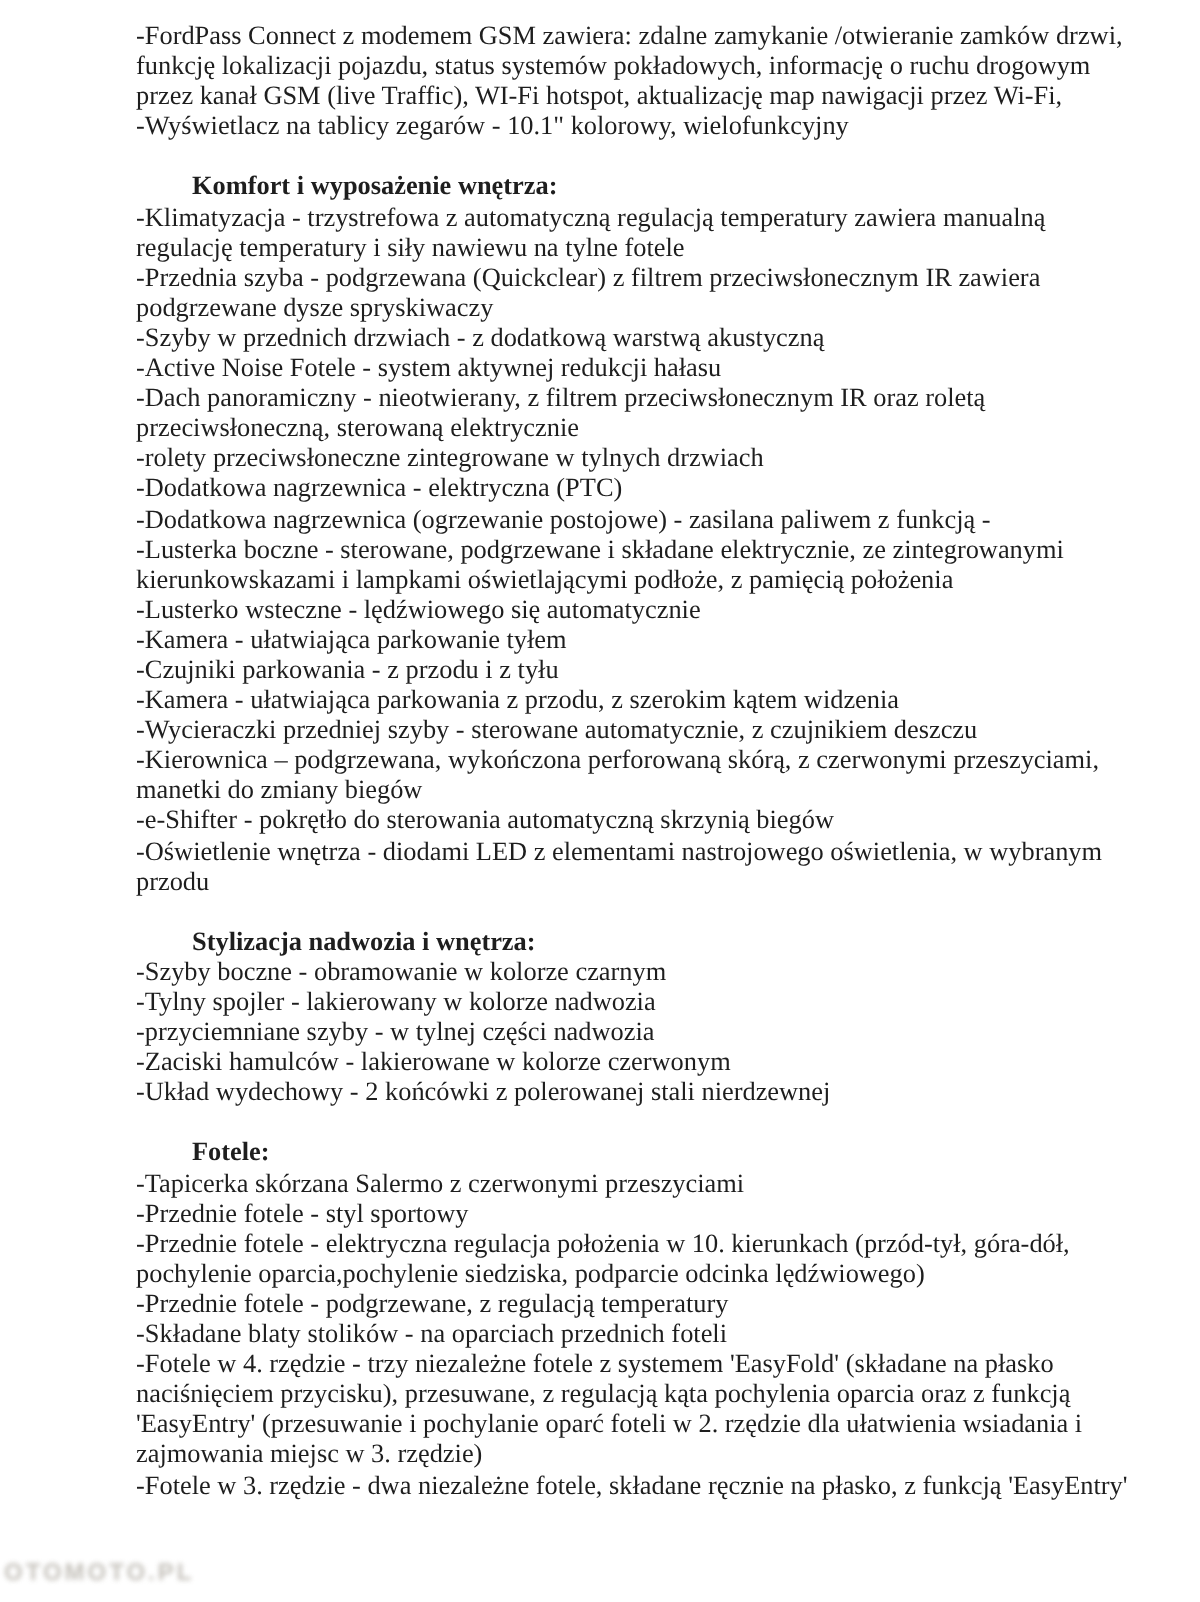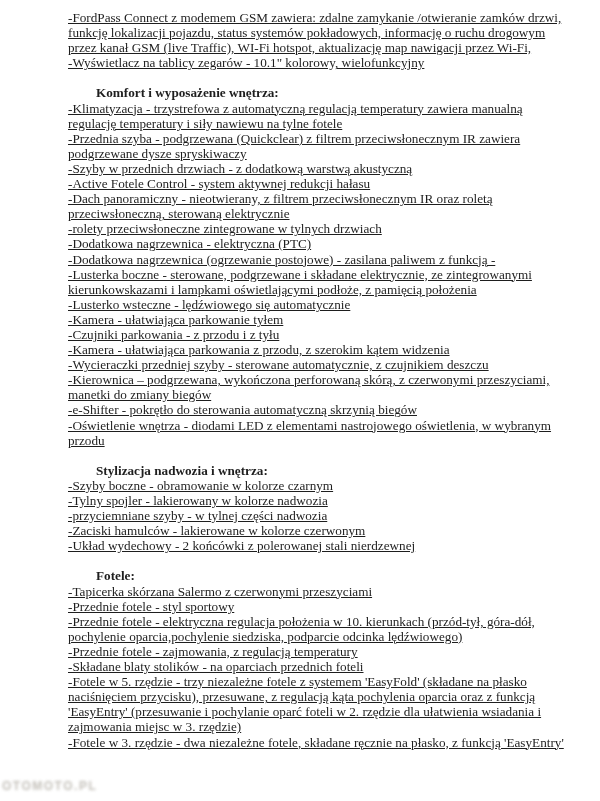--- a/index.html
+++ b/index.html
@@ -12,21 +12,21 @@
     font-family: "Liberation Serif", "DejaVu Serif", serif;
     color: #1e1e1e;
   }
   .doc {
     padding: 10px 6px 0 68px;
     font-size: 13.2px;
     line-height: 15.1px;
   }
   .section + .section { margin-top: 15.1px; }
   .heading { font-weight: bold; white-space: pre; margin-left: 28px; }
-  .line { white-space: pre; text-decoration: underline; }
+  .line { white-space: pre; }
   .watermark {
     position: absolute;
     left: 2px;
     top: 779px;
     font-family: "Liberation Sans", "DejaVu Sans", sans-serif;
     font-size: 12px;
     font-weight: bold;
     letter-spacing: 1.5px;
     color: #b8b4ac;
     filter: blur(1.4px);
@@ -44,21 +44,21 @@
       <div class="line">przez kanał GSM (live Traffic), WI-Fi hotspot, aktualizację map nawigacji przez Wi-Fi,</div>
       <div class="line">-Wyświetlacz na tablicy zegarów - 10.1" kolorowy, wielofunkcyjny</div>
     </div>
     <div class="section">
       <div class="heading">Komfort i wyposażenie wnętrza:</div>
       <div class="line">-Klimatyzacja - trzystrefowa z automatyczną regulacją temperatury zawiera manualną</div>
       <div class="line">regulację temperatury i siły nawiewu na tylne fotele</div>
       <div class="line">-Przednia szyba - podgrzewana (Quickclear) z filtrem przeciwsłonecznym IR zawiera</div>
       <div class="line">podgrzewane dysze spryskiwaczy</div>
       <div class="line">-Szyby w przednich drzwiach - z dodatkową warstwą akustyczną</div>
-      <div class="line">-Active Fotele Control - system aktywnej redukcji hałasu</div>
+      <div class="line">-Active Noise Fotele - system aktywnej redukcji hałasu</div>
       <div class="line">-Dach panoramiczny - nieotwierany, z filtrem przeciwsłonecznym IR oraz roletą</div>
       <div class="line">przeciwsłoneczną, sterowaną elektrycznie</div>
       <div class="line">-rolety przeciwsłoneczne zintegrowane w tylnych drzwiach</div>
       <div class="line">-Dodatkowa nagrzewnica - elektryczna (PTC)</div>
       <div class="line">-Dodatkowa nagrzewnica (ogrzewanie postojowe) - zasilana paliwem z funkcją -</div>
       <div class="line">-Lusterka boczne - sterowane, podgrzewane i składane elektrycznie, ze zintegrowanymi</div>
       <div class="line">kierunkowskazami i lampkami oświetlającymi podłoże, z pamięcią położenia</div>
       <div class="line">-Lusterko wsteczne - lędźwiowego się automatycznie</div>
       <div class="line">-Kamera - ułatwiająca parkowanie tyłem</div>
       <div class="line">-Czujniki parkowania - z przodu i z tyłu</div>
@@ -77,23 +77,23 @@
       <div class="line">-przyciemniane szyby - w tylnej części nadwozia</div>
       <div class="line">-Zaciski hamulców - lakierowane w kolorze czerwonym</div>
       <div class="line">-Układ wydechowy - 2 końcówki z polerowanej stali nierdzewnej</div>
     </div>
     <div class="section">
       <div class="heading">Fotele:</div>
       <div class="line">-Tapicerka skórzana Salermo z czerwonymi przeszyciami</div>
       <div class="line">-Przednie fotele - styl sportowy</div>
       <div class="line">-Przednie fotele - elektryczna regulacja położenia w 10. kierunkach (przód-tył, góra-dół,</div>
       <div class="line">pochylenie oparcia,pochylenie siedziska, podparcie odcinka lędźwiowego)</div>
-      <div class="line">-Przednie fotele - zajmowania, z regulacją temperatury</div>
+      <div class="line">-Przednie fotele - podgrzewane, z regulacją temperatury</div>
       <div class="line">-Składane blaty stolików - na oparciach przednich foteli</div>
-      <div class="line">-Fotele w 5. rzędzie - trzy niezależne fotele z systemem 'EasyFold' (składane na płasko</div>
+      <div class="line">-Fotele w 4. rzędzie - trzy niezależne fotele z systemem 'EasyFold' (składane na płasko</div>
       <div class="line">naciśnięciem przycisku), przesuwane, z regulacją kąta pochylenia oparcia oraz z funkcją</div>
       <div class="line">'EasyEntry' (przesuwanie i pochylanie oparć foteli w 2. rzędzie dla ułatwienia wsiadania i</div>
       <div class="line">zajmowania miejsc w 3. rzędzie)</div>
       <div class="line">-Fotele w 3. rzędzie - dwa niezależne fotele, składane ręcznie na płasko, z funkcją 'EasyEntry'</div>
     </div>
   </div>
 
 <div class="watermark">otomoto.pl</div>
 
 </body></html>

